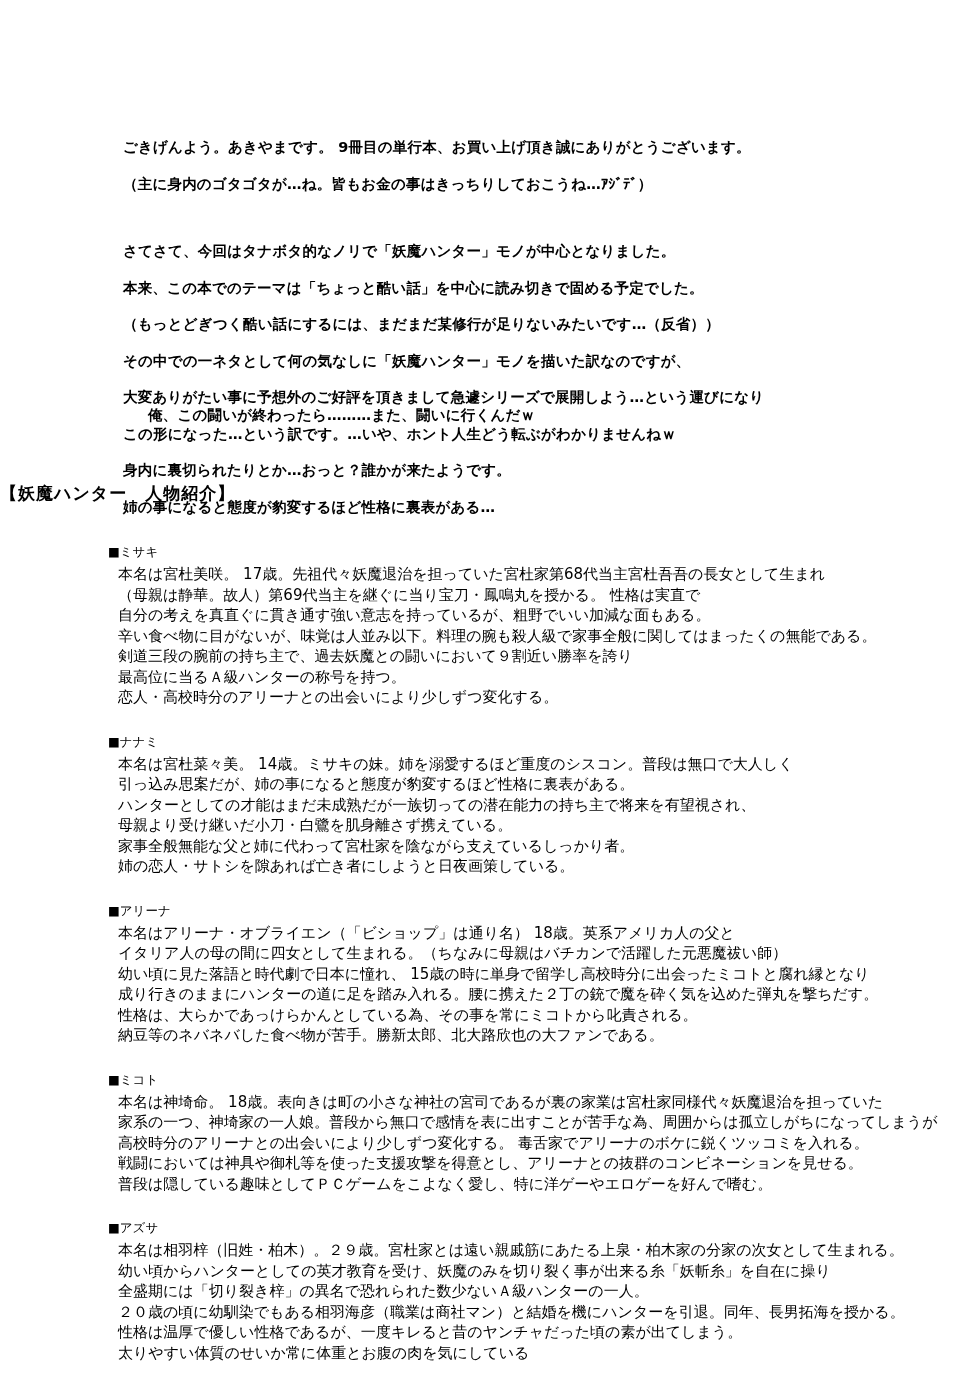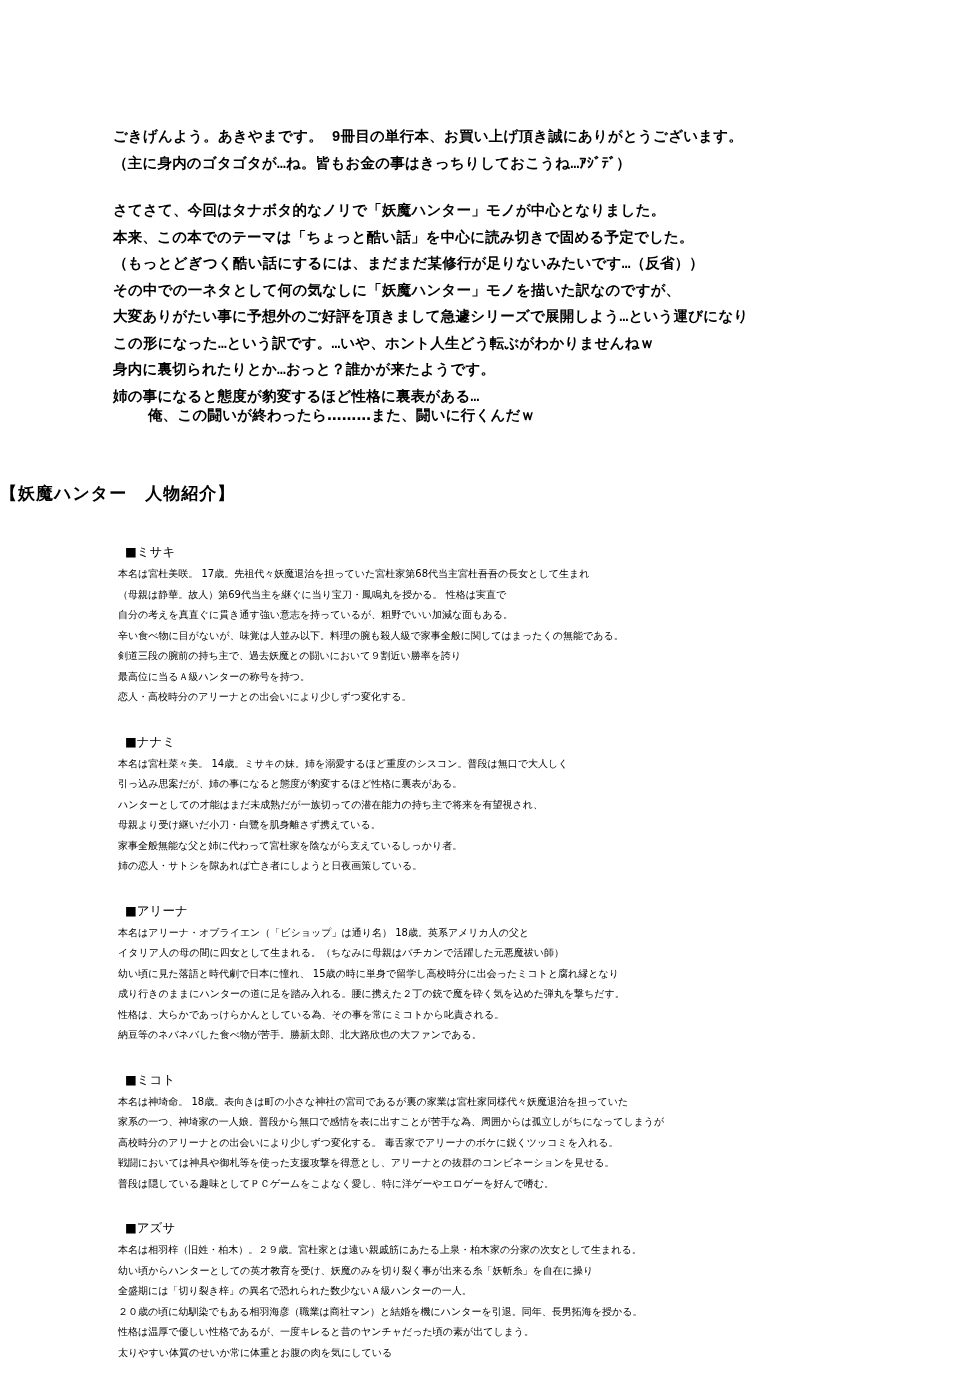--- a/index.html
+++ b/index.html
@@ -23,27 +23,26 @@
   }
 
   
   .afterword {
     position: absolute;
     left: 108px;
     top: 122px;
     width: 790px;
   }
   .afterword p {
-    margin: 5px;
+    margin: 15px;
     font-weight: bold;
     font-size: 14.5px;
     line-height: 21.5px;
     letter-spacing: 0.2px;
     white-space: pre;
-    font-family: Liberation Mono, monospace;
   }
   .gap-md { height: 16px; }
 
   .closing-line {
     position: absolute;
     left: 148px;
     top: 406px;
     font-weight: bold;
     font-size: 14.5px;
     letter-spacing: 0.2px;
@@ -72,24 +71,23 @@
   }
   .profile {
     margin-bottom: 24px;
   }
   .profile-name {
     font-size: 12.5px;
     font-weight: normal;
     line-height: 20px;
     margin-bottom: 2px;
     white-space: pre;
-    margin-left: 17px;
   }
   .profile-body {
-    font-size: 10px;
+    font-size: 15px;
     line-height: 20.5px;
     padding-left: 10px;
   }
   .profile-body div {
     white-space: pre;
   }
 </style>
 </head>
 <body>
 

